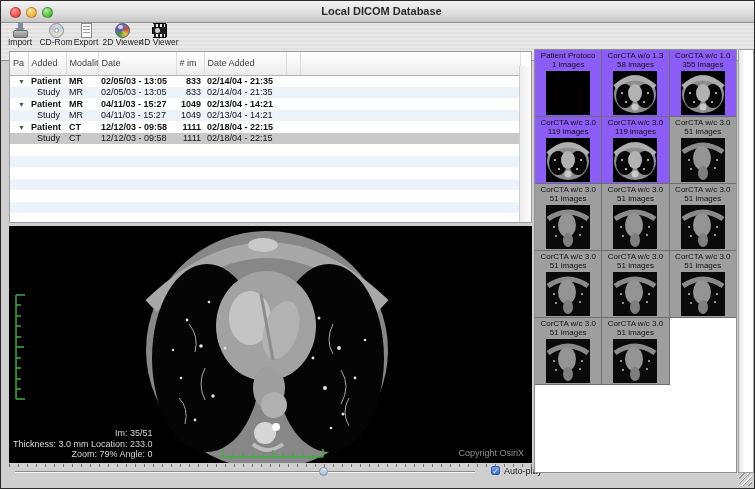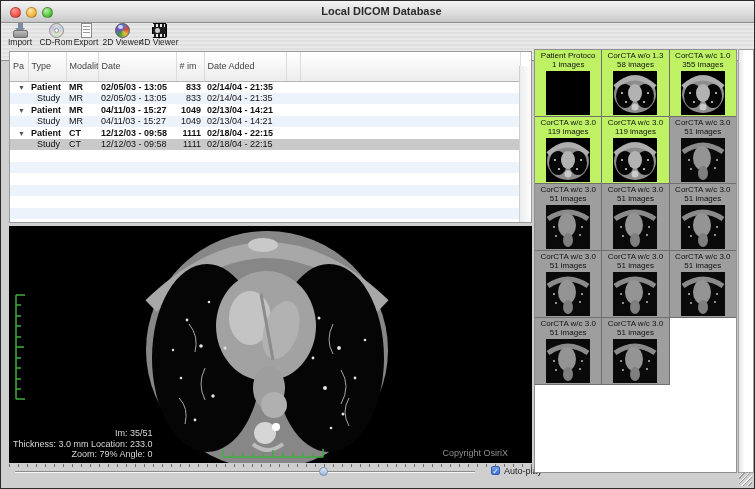--- a/index.html
+++ b/index.html
@@ -55,21 +55,21 @@
   .i-4d .strip-t, .i-4d .strip-b { position:absolute; left:1px; width:13px; height:3px;
     background:repeating-linear-gradient(90deg,#e8e8e8 0 2px,#1d1d1d 2px 4px); }
   .i-4d .strip-t { top:1px; } .i-4d .strip-b { bottom:1px; }
   .i-4d .lens { position:absolute; left:4px; top:5px; width:5px; height:5px; border-radius:50%;
     background:#cfcfcf; }
 
   
   .table-panel { position:absolute; left:8px; top:50px; width:523px; height:172px;
     background:#fff; border:1px solid #9a9a9a; overflow:hidden; }
   table.db { border-collapse:collapse; table-layout:fixed; width:511px; }
-  table.db th { height:29px; font-size:9px; font-weight:normal; color:#444; text-align:left;
+  table.db th { height:23px; font-size:9px; font-weight:normal; color:#444; text-align:left;
     background:linear-gradient(#ffffff,#ececec); border-bottom:1px solid #b4b4b4;
     border-right:1px solid #dcdcdc; padding:0 3px; white-space:nowrap; overflow:hidden; }
   table.db td { height:11.5px; font-size:9px; color:#111; padding:0 3px;
     white-space:nowrap; overflow:hidden; }
   table.db tbody tr:nth-child(even) { background:#edf3fb; }
   table.db tbody tr.selected { background:#c9c9c9; }
   table.db tbody tr.bold td { font-weight:bold; }
   td.c-pa { text-align:right; }
   .disc { font-size:7px; color:#555; line-height:7px; }
   tr.study td.c-type { padding-left:9px; }
@@ -77,21 +77,21 @@
   .tbl-vscroll { position:absolute; right:1px; top:14px; width:11px; height:157px;
     background:linear-gradient(90deg,#ededed,#fbfbfb); border-left:1px solid #cfcfcf; }
 
   
   .viewer { position:absolute; left:8px; top:225px; width:523px; height:237px;
     background:#000; overflow:hidden; }
   .ct-main { position:absolute; left:134px; top:2px; }
   .ovl { position:absolute; font-size:9px; line-height:10.5px; color:#d8d8d8; }
   .ovl-top { left:4px; top:3px; }
   .ovl-bottom { left:4px; top:202px;text-align:right; }
-  .ovl-copy { right:24px; top:222px; color:#8f8f8f; }
+  .ovl-copy { right:8px; top:222px; color:#8f8f8f; }
   .ruler-v { position:absolute; left:5px; top:68px; }
   .ruler-h { position:absolute; left:213px; top:221px; }
 
   
   .slider-row { position:absolute; left:8px; top:462px; width:523px; height:14px; }
   .tickstrip { position:absolute; left:0; top:1px; width:523px; height:3px;
     background:repeating-linear-gradient(90deg,#6f6f6f 0 1px,transparent 1px 9px); }
   .slider-track { position:absolute; left:6px; top:8px; width:460px; height:2px;
     background:#bdbdbd; border-top:1px solid #8c8c8c; border-bottom:1px solid #f7f7f7; }
   .slider-thumb { position:absolute; top:4px; width:9px; height:9px; border-radius:50%;
@@ -100,21 +100,21 @@
   .cbx { position:absolute; left:0; top:0; width:9px; height:9px; border-radius:2px;
     background:linear-gradient(#7aa0e0,#3b6fd4); border:1px solid #2d5cb8;
     color:#fff; font-size:8px; line-height:9px; text-align:center; }
   .cbx-label { position:absolute; left:13px; top:0; font-size:9px; color:#222; white-space:nowrap; }
 
   
   .thumb-panel { position:absolute; left:533px; top:48px; width:203px; height:424px;
     background:#fff; border:1px solid #8f8f8f; overflow:hidden; }
   .thumb-grid { display:flex; flex-wrap:wrap; width:202px; }
   .thumb-cell { width:67.33px; height:67px; border-right:1px solid #6f6f6f;
-    border-bottom:1px solid #6f6f6f; background:#bef264; text-align:center;
+    border-bottom:1px solid #6f6f6f; background:#8b5cf6; text-align:center;
     padding-top:2px; overflow:hidden; }
   .thumb-cell.selected { background:#9e9e9e; }
   .thumb-title, .thumb-count { font-size:8px; line-height:8.5px; color:#111; white-space:nowrap; }
   .thumb-img { margin:2px auto 0; width:44px; height:44px; background:#000; }
   .panel-vscroll { position:absolute; left:737px; top:48px; width:16px; height:424px;
     background:linear-gradient(90deg,#e6e6e6,#ffffff 40%); border:1px solid #9f9f9f; }
 
   
   .resize-grip { position:absolute; right:2px; bottom:2px; width:13px; height:13px;
     background:repeating-linear-gradient(315deg,transparent 0 2px,#9a9a9a 2px 3px,#f2f2f2 3px 4px); }
@@ -182,21 +182,21 @@
           <col style="width:32px">
         <col style="width:78px">
           <col style="width:28px">
           <col style="width:82px">
         <col style="width:14px">
           <col>
       </colgroup>
       <thead>
         <tr>
           <th>Pa</th>
-          <th>Type</th>
+          <th>Added</th>
           <th>Modality</th>
           <th>Date</th>
           <th># im</th>
           <th>Date Added</th>
           <th></th>
           <th></th>
         </tr>
       </thead>
       <tbody id="db-body">
           <tr class="bold">

